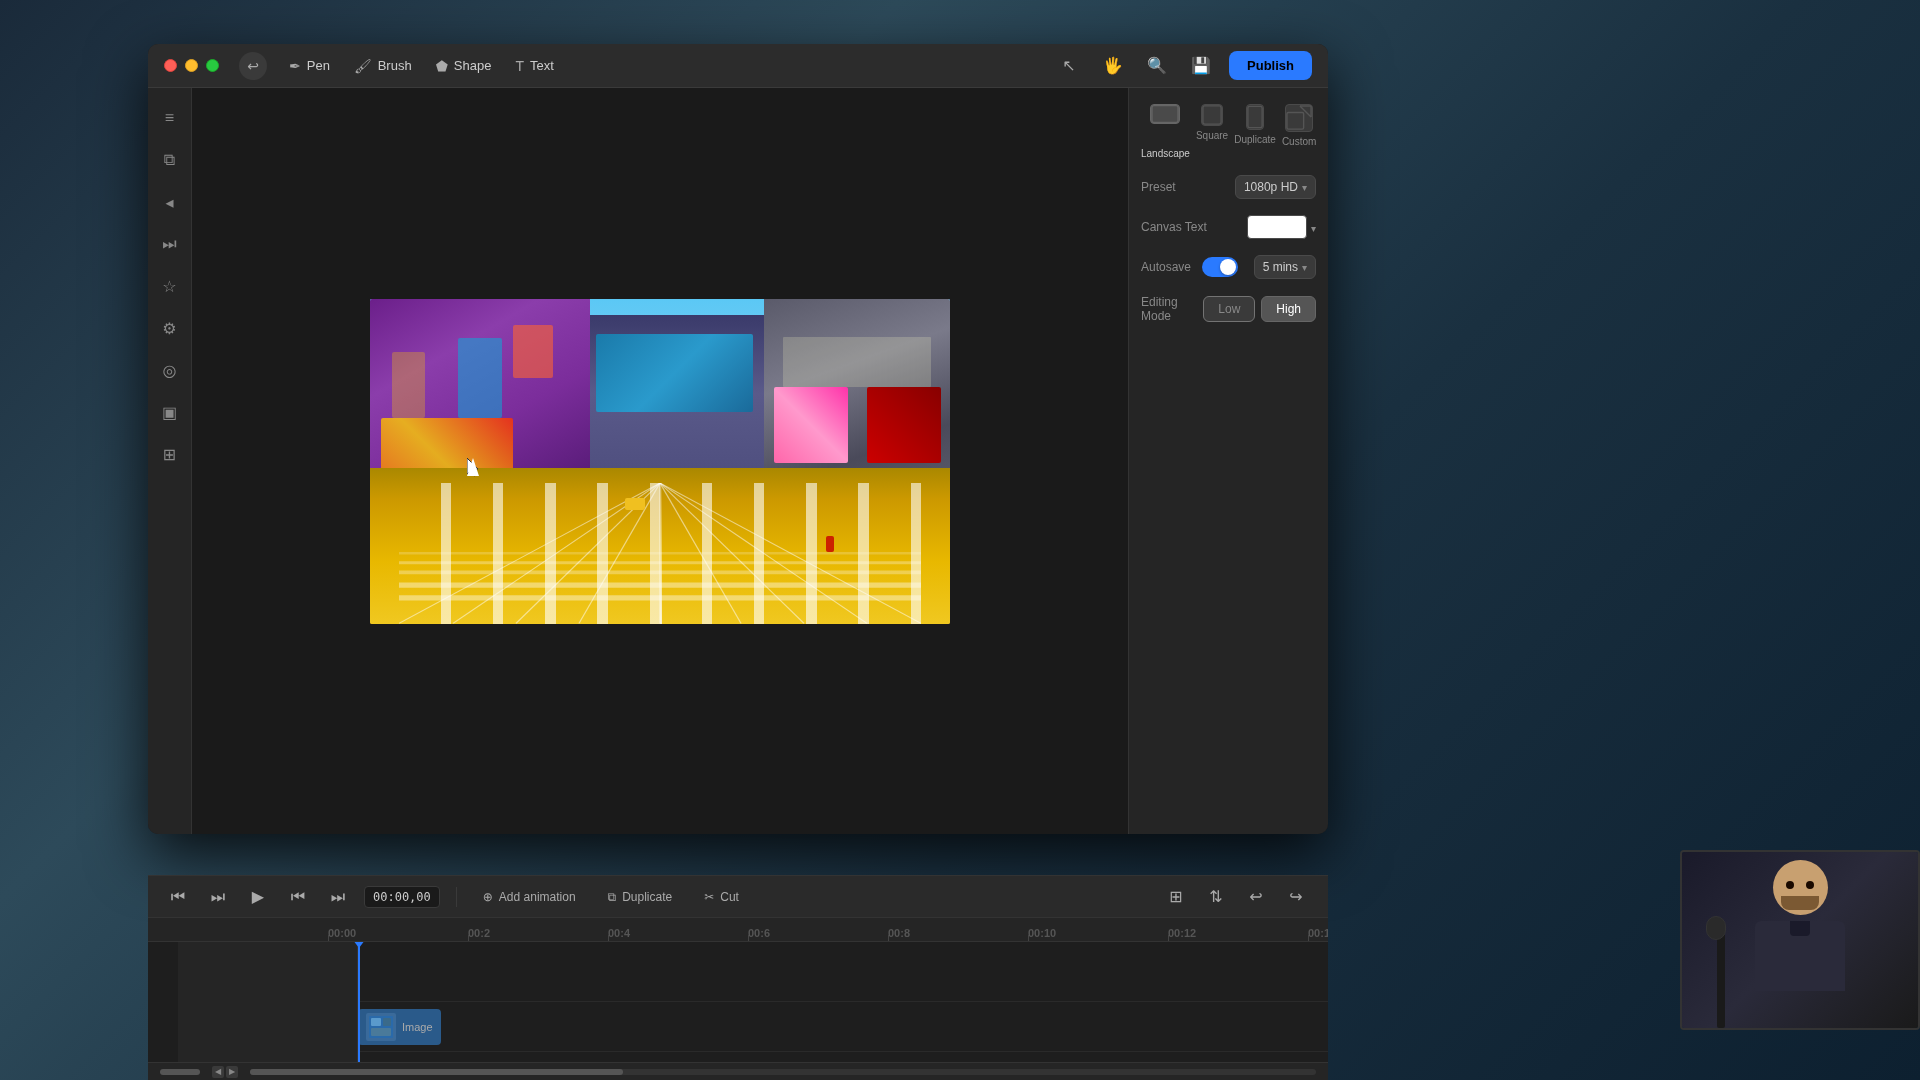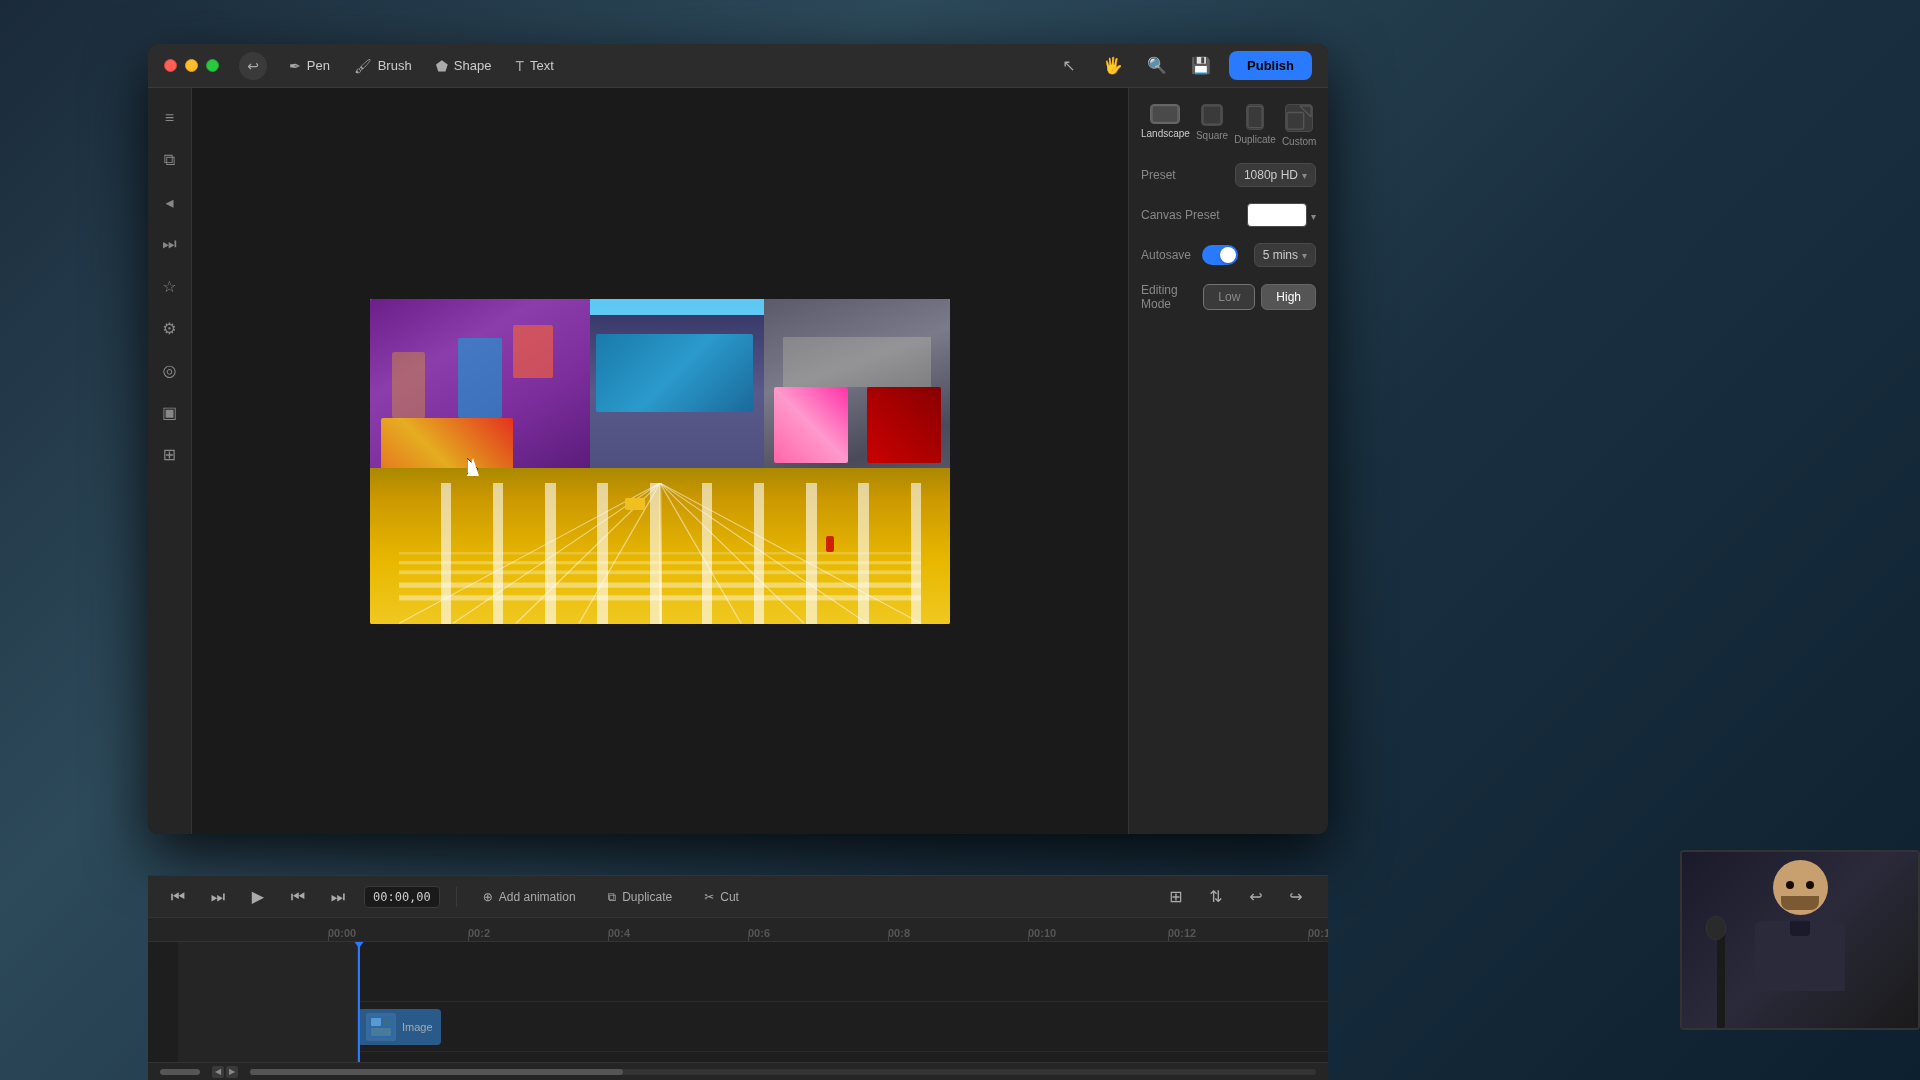--- a/index.html
+++ b/index.html
@@ -251,20 +251,21 @@
       font-size: 10px;
       color: #888;
     }
 
     .format-btn.active .format-icon {
       background: #4a4a4a;
       border-color: #666;
     }
     .format-btn.active .format-label {
       color: #ccc;
+      margin-top: 20px;
     }
 
     
     .setting-row {
       display: flex;
       align-items: center;
       justify-content: space-between;
     }
 
     .setting-label {
@@ -834,21 +835,21 @@
 
       <div class="setting-row">
         <span class="setting-label">Preset</span>
         <div class="dropdown">
           <span>1080p HD</span>
           <span class="chevron-down"></span>
         </div>
       </div>
 
       <div class="setting-row">
-        <span class="setting-label">Canvas Preset</span>
+        <span class="setting-label">Canvas Text</span>
         <div style="display:flex;align-items:center;gap:4px;">
           <div class="color-swatch"></div>
           <span class="chevron-down"></span>
         </div>
       </div>
 
       <div class="setting-row">
         <span class="setting-label">Autosave</span>
         <div class="toggle-container">
           <div class="toggle">

